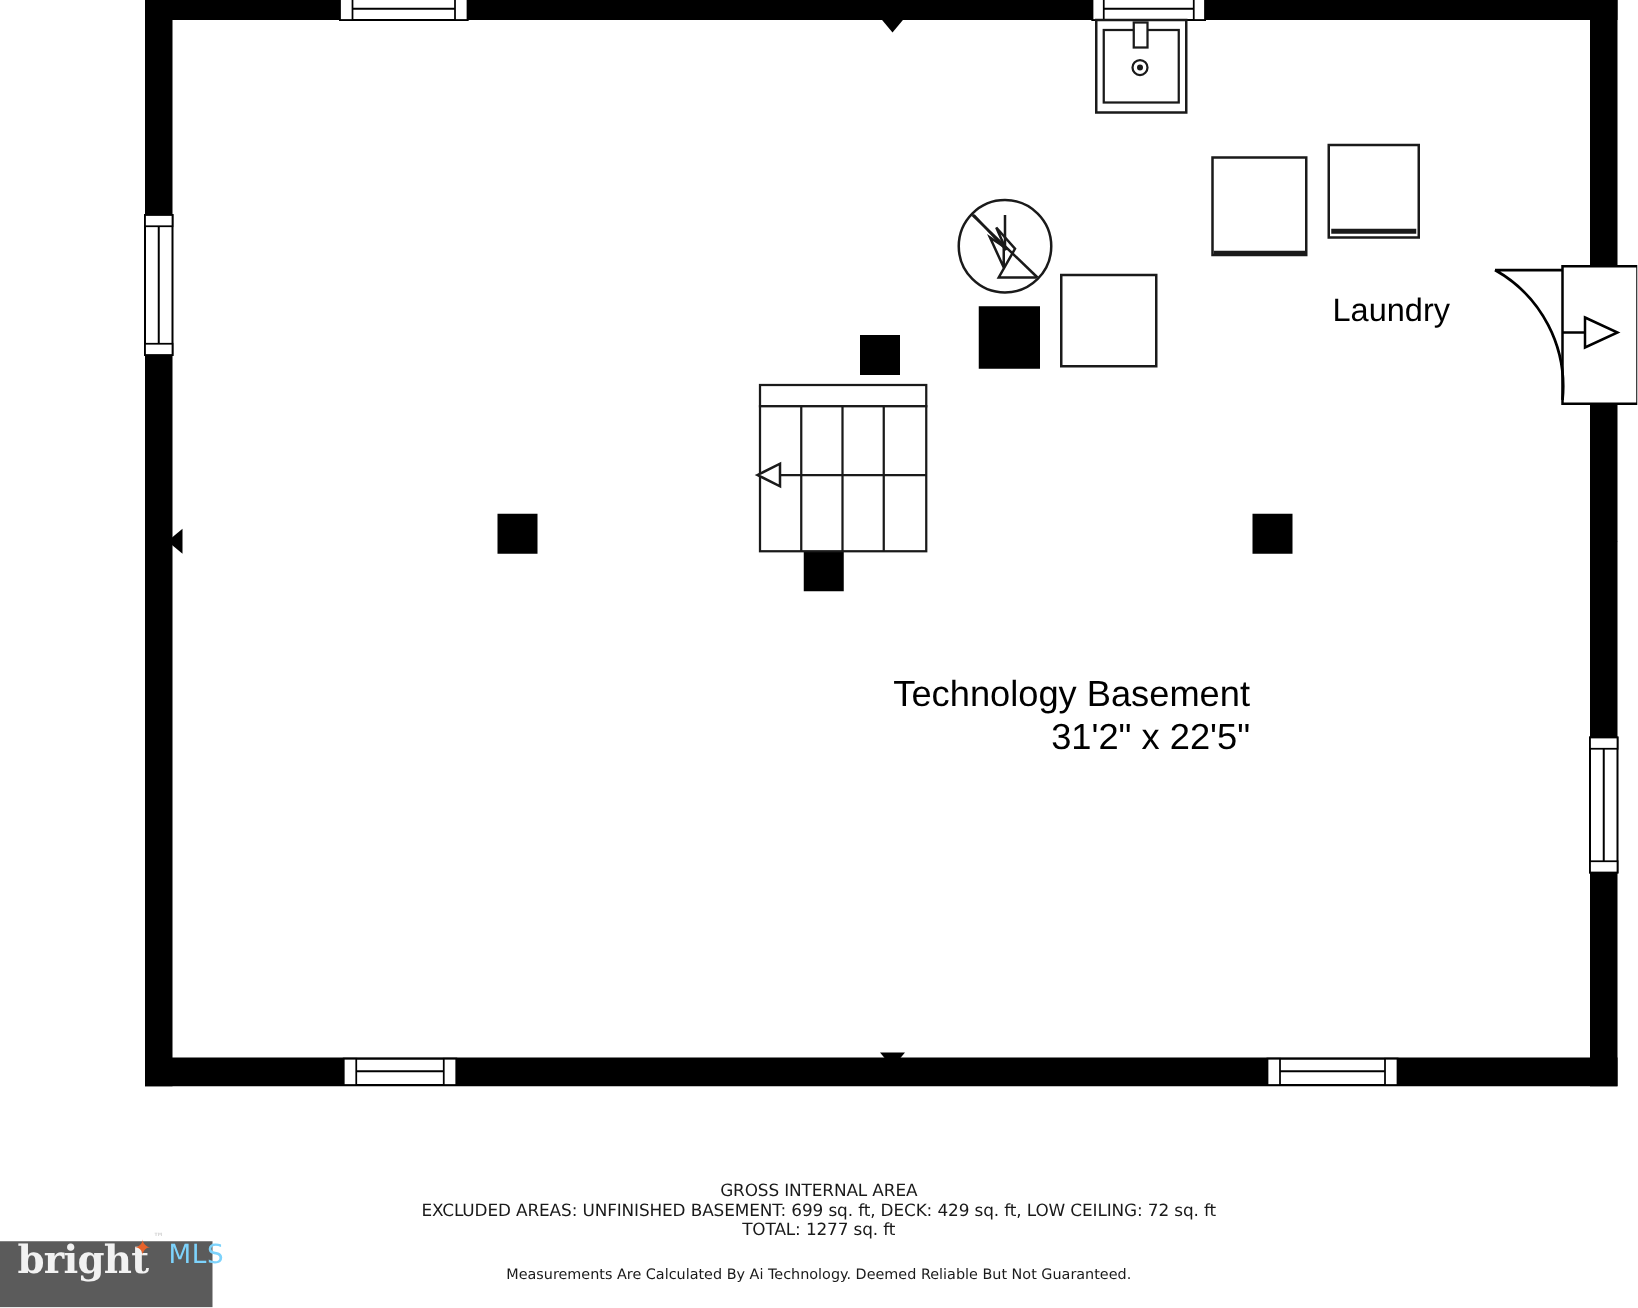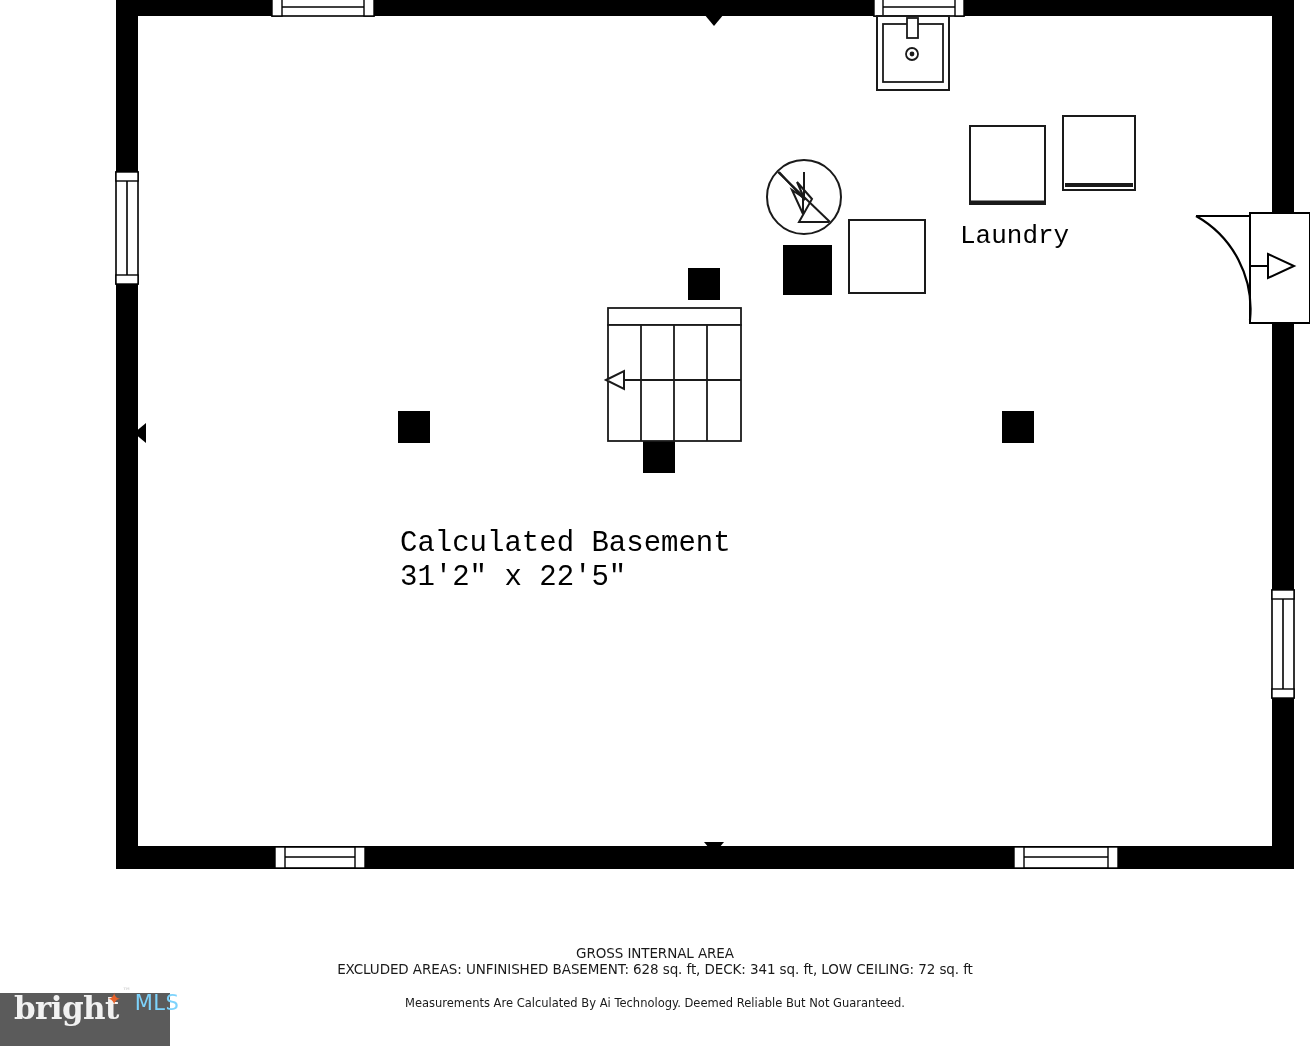--- a/index.html
+++ b/index.html
@@ -24,25 +24,26 @@
     left: 0;
     top: 0;
     width: 1310px;
     height: 900px;
   }
   #plan svg { display: block; }
 
   
   .room-label {
     position: absolute;
-    text-align: left;
+    text-align: right;
     color: #000000;
     line-height: 1.18;
     white-space: nowrap;
-    font-family: Liberation Mono, monospace;
+    font-family: Liberation Sans, sans-serif;
+    margin-top: 12px;
   }
   #label-basement {
     left: 400px;
     top: 527px;
     width: 600px;
     font-size: 29px;
     font-weight: 400;
   }
   #label-basement .dim { display: block; font-size: 29px; }
   #label-laundry {
@@ -274,31 +275,32 @@
         <polygon points="146,423 146,443 134,433" fill="#000000"></polygon>
       </g>
       <g>
         <polygon points="1282,423 1282,443 1294,433" fill="#000000"></polygon>
       </g>
 
     </svg>
   </div>
 
   <div class="room-label" id="label-basement">
-    <span>Calculated Basement</span>
+    <span>Technology Basement</span>
     <span class="dim">31'2" x 22'5"</span>
   </div>
 
   <div class="room-label" id="label-laundry">
     <span>Laundry</span>
   </div>
 
   <div id="footer">
     <span class="line">GROSS INTERNAL AREA</span>
-    <span class="line">EXCLUDED AREAS: UNFINISHED BASEMENT: 628 sq. ft, DECK: 341 sq. ft, LOW CEILING: 72 sq. ft</span>
+    <span class="line">EXCLUDED AREAS: UNFINISHED BASEMENT: 699 sq. ft, DECK: 429 sq. ft, LOW CEILING: 72 sq. ft</span>
+    <span class="line">TOTAL: 1277 sq. ft</span>
     <span class="disclaimer">Measurements Are Calculated By Ai Technology. Deemed Reliable But Not Guaranteed.</span>
   </div>
 
   <div id="logo">
     <span class="wordmark">
       <span>bright</span>
       <span class="star">✦</span>
       <span class="tm">™</span>
     </span>
     <span class="mls">MLS</span>

